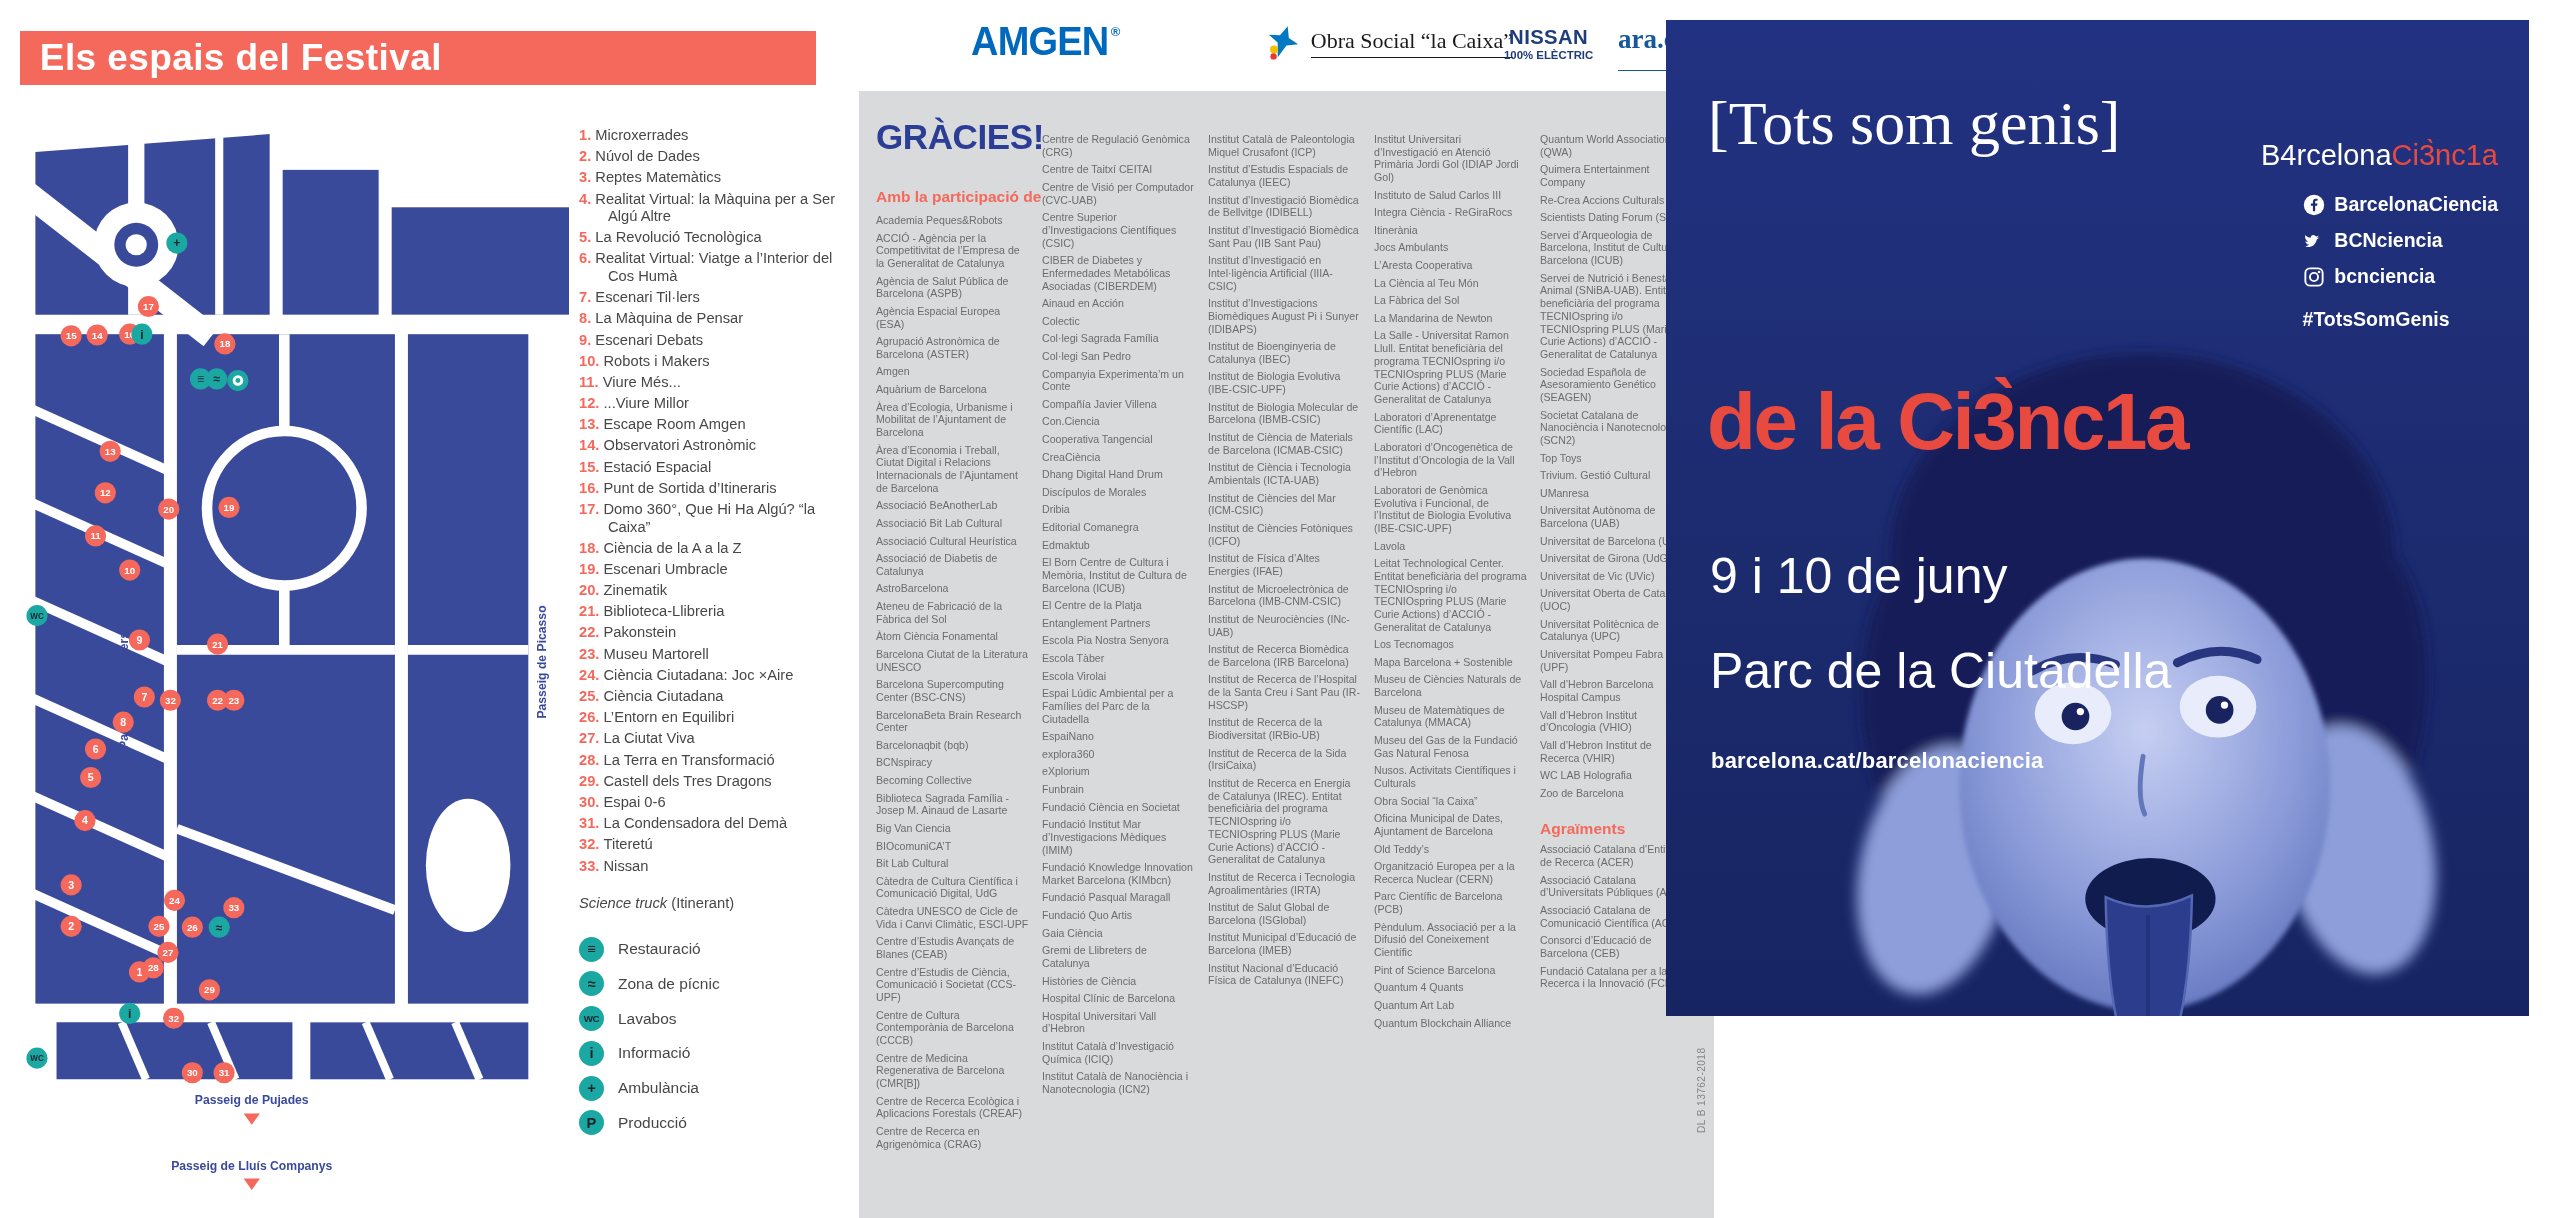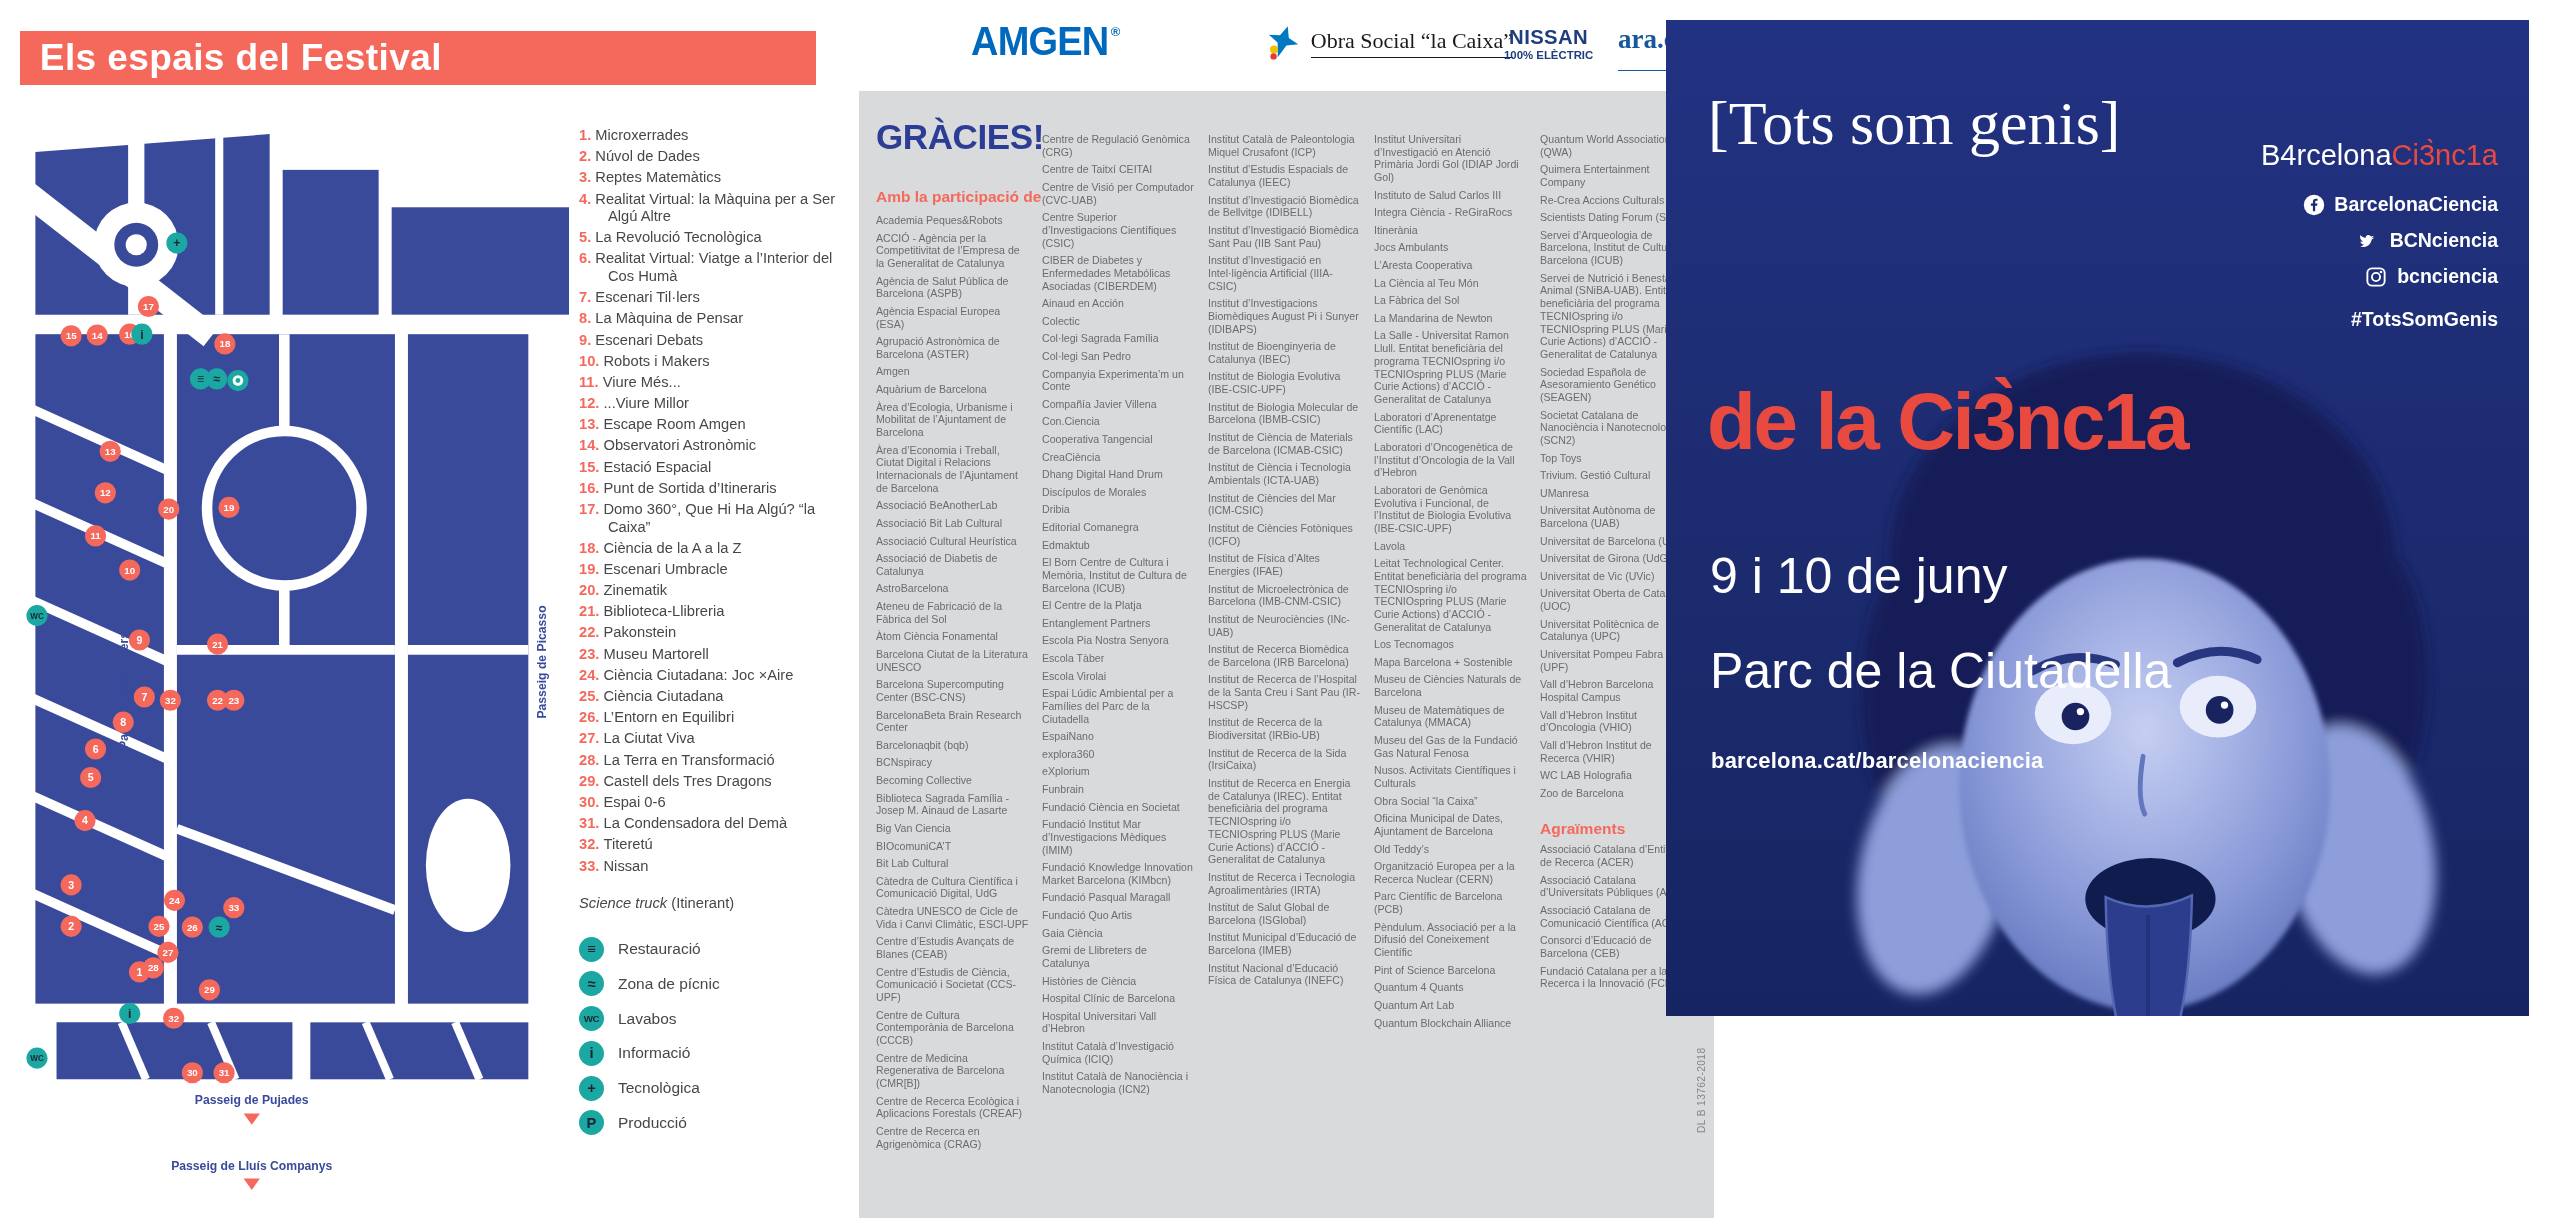--- a/index.html
+++ b/index.html
@@ -59,21 +59,21 @@
   .t1,.t2{position:absolute;left:41px;font-size:80px;font-weight:800;color:#E84A3F;letter-spacing:-2.4px;white-space:nowrap;}
   .t1{top:218px;}
   .t2{top:356px;}
   .date,.place{position:absolute;left:44px;font-family:Liberation Sans, sans-serif;font-size:50px;color:#fff;white-space:nowrap;}
   .date{top:527px;}
   .place{top:622px;}
   .url{position:absolute;left:45px;top:728px;font-size:22px;font-weight:700;color:#fff;letter-spacing:0.2px;}
   .brand{position:absolute;right:31px;top:119px;font-size:29px;font-weight:400;white-space:nowrap;}
   .brand .bw{color:#fff;}
   .brand .br{color:#E84A3F;}
-  .socials{position:absolute;right:31px;top:173px;display:flex;flex-direction:column;align-items:flex-end;gap:13px;}
+  .socials{position:absolute;right:31px;top:173px;display:flex;flex-direction:column;gap:13px;}
   .social-row{display:flex;align-items:center;gap:9.8px;color:#fff;font-weight:700;font-size:19.5px;}
   .soc-ic{width:22px;height:22px;flex:none;}
   .hashtag{margin-top:6.5px;font-size:19.5px;font-weight:700;color:#fff;}
   .bc-box{position:absolute;left:419px;top:1073px;width:173px;height:85px;background:#000;display:flex;align-items:center;padding-left:13px;box-sizing:border-box;}
   .bc-icon{flex:none;width:39px;height:39px;background:#fff;color:#000;display:flex;align-items:center;justify-content:center;font-size:26px;font-weight:800;margin-right:11.4px;}
   .bc-text{color:#fff;font-weight:800;font-size:17px;line-height:19.5px;letter-spacing:0.4px;}
   .aj-box{position:absolute;left:592px;top:1073px;width:171px;height:85px;background:#fff;display:flex;flex-direction:column;justify-content:center;padding-left:16.3px;box-sizing:border-box;}
   .aj-text{color:#000;font-weight:400;font-size:19px;line-height:22px;}
   .emblem-box{position:absolute;left:798px;top:1058px;width:65px;height:118px;background:#CF0B2A;display:flex;align-items:center;justify-content:center;}
 </style>
@@ -364,21 +364,21 @@
           <div class="icon-row">
             <span class="icon-circle g-wc">WC</span>
             <span class="lbl">Lavabos</span>
           </div>
           <div class="icon-row">
             <span class="icon-circle g-info">i</span>
             <span class="lbl">Informació</span>
           </div>
           <div class="icon-row">
             <span class="icon-circle g-ambulance">+</span>
-            <span class="lbl">Tecnològica</span>
+            <span class="lbl">Ambulància</span>
           </div>
           <div class="icon-row">
             <span class="icon-circle g-production">P</span>
             <span class="lbl">Producció</span>
           </div>
         </div>
     </div>
   </section>
 
   <section class="panel-middle">

